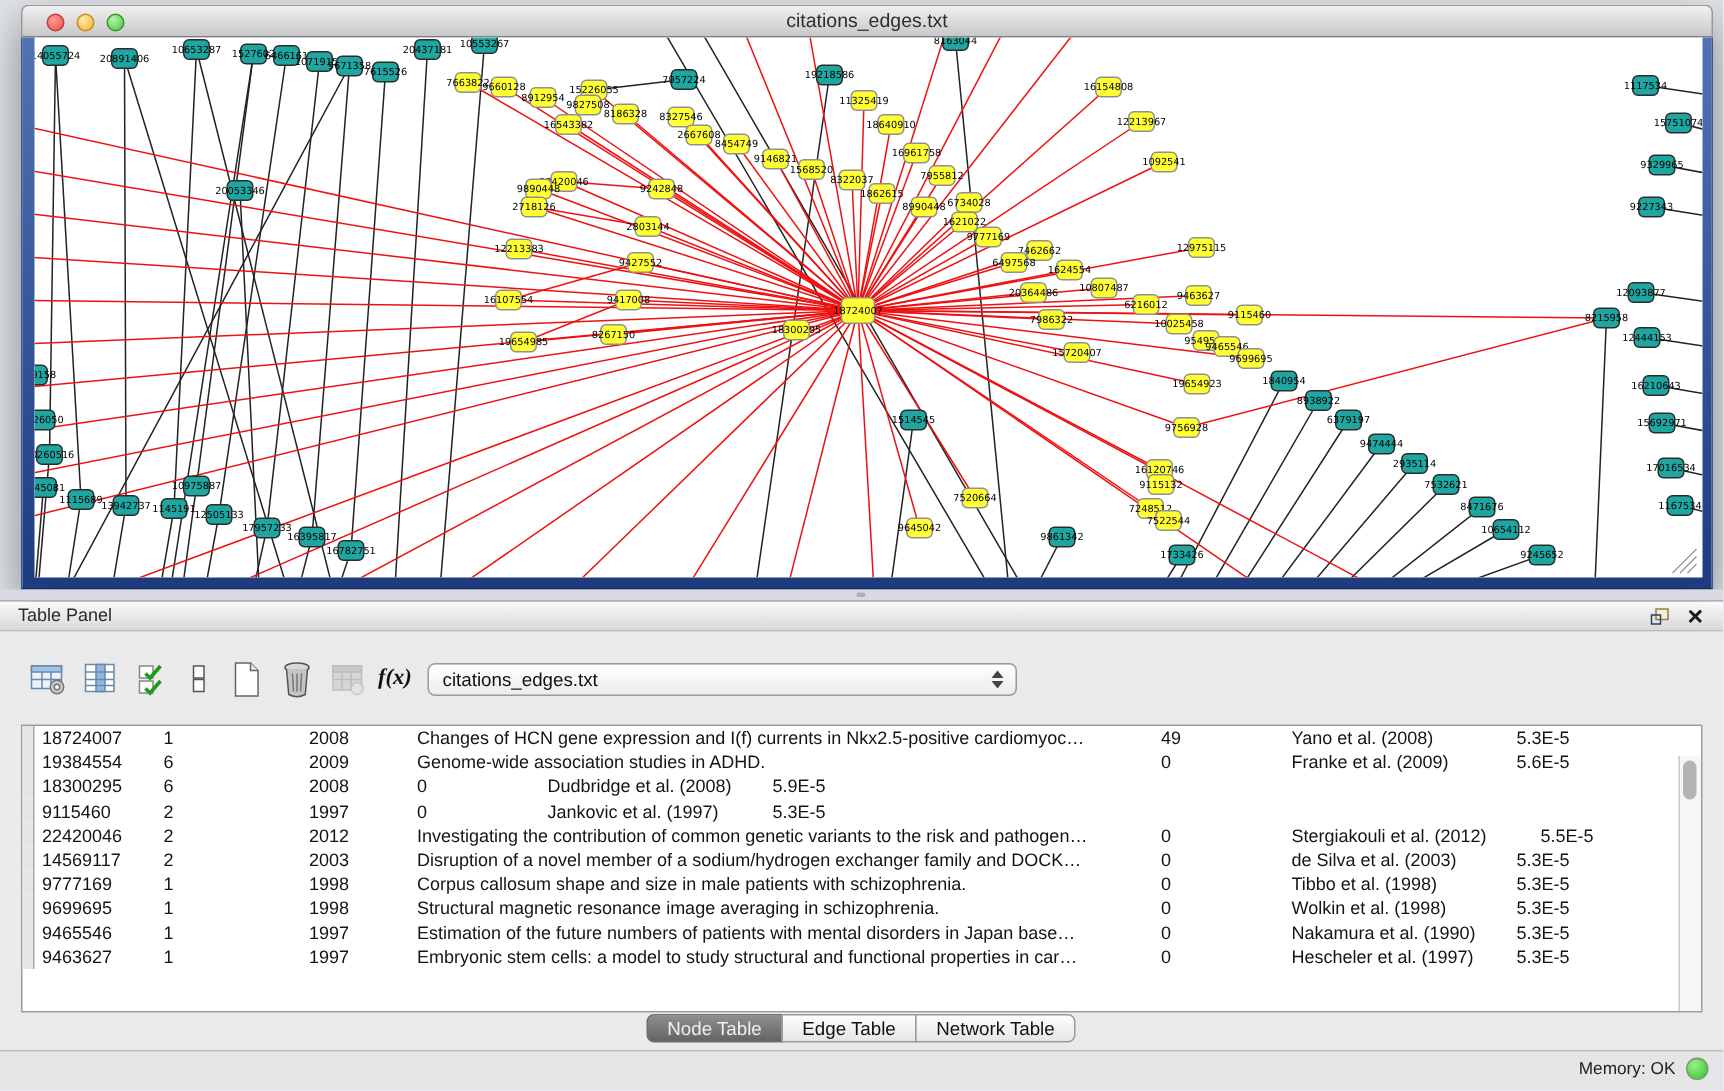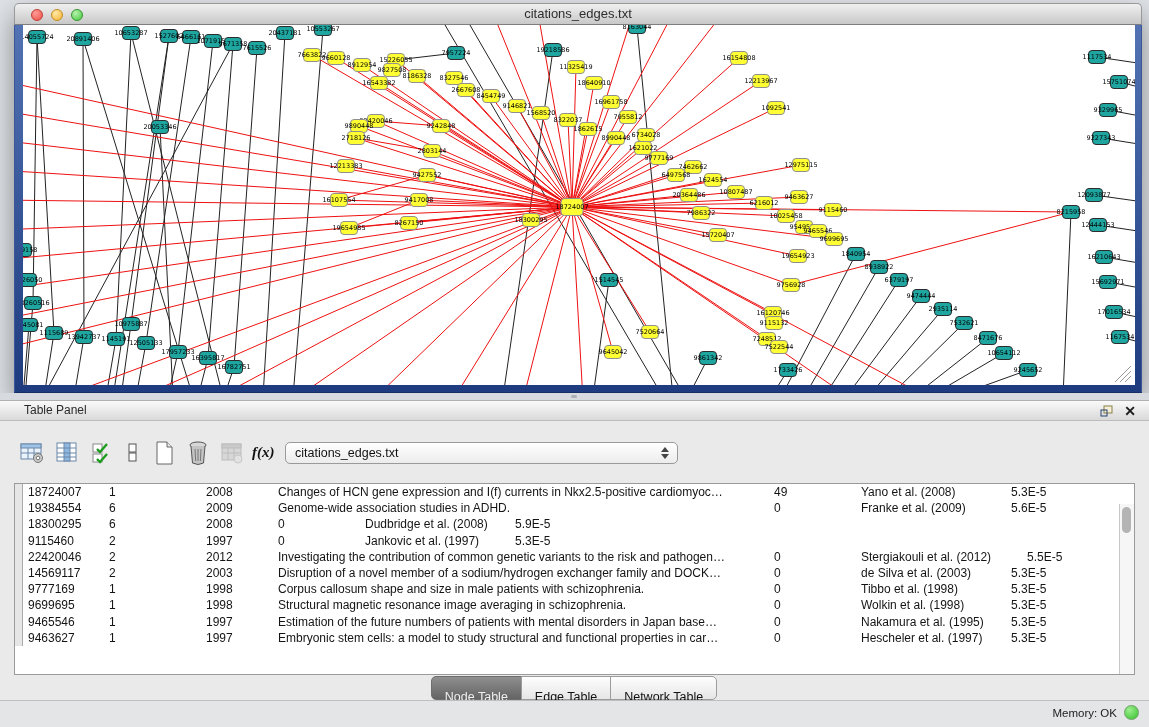--- a/index.html
+++ b/index.html
@@ -16,21 +16,21 @@
   .gframe{position:absolute;left:0;top:22px;width:1128px;height:368px;background:linear-gradient(#5272b4,#1d3b7e);box-sizing:border-box;border-left:1px solid #3a5697;border-right:1px solid #3a5697;border-bottom:1px solid #152e66;}
   .gcanvas{position:absolute;left:8px;top:0;width:1112px;height:360px;background:#fff;overflow:hidden;}
   .gcanvas svg{display:block;}
 
   
   .divider{position:absolute;left:0;top:393px;width:1149px;height:7px;background:#d7dade;}
   .divider .grip{position:absolute;left:571px;top:2px;width:6px;height:3px;background:#aab0b6;border-radius:2px;}
 
   
   .tpanel-bar{position:absolute;left:0;top:400px;width:1149px;height:21px;background:linear-gradient(#fafafa,#d9d9d9);border-top:1px solid #b0b0b0;border-bottom:1px solid #bdbdbd;box-sizing:border-box;}
-  .tpanel-title{font-size:12px;color:#2b2b2b;line-height:19px;padding-left:24px;}
+  .tpanel-title{font-size:12px;color:#2b2b2b;line-height:19px;padding-left:12px;}
   .float-ic{position:absolute;right:36px;top:4px;width:13px;height:12px;}
   .close-ic{position:absolute;right:13px;top:2px;font-size:14px;font-weight:bold;color:#1a1a1a;line-height:16px;cursor:default;}
   .tpanel-body{position:absolute;left:0;top:421px;width:1149px;height:279px;background:#eaeaea;}
 
   
   .toolbar{position:absolute;left:0;top:18px;width:1149px;height:32px;}
   .tb-btn{position:absolute;top:0;width:28px;height:28px;}
   .tb-btn svg{display:block;}
   .fx{font-family:"Liberation Serif",serif;font-style:italic;font-weight:bold;font-size:15px;color:#111;line-height:26px;}
   .combo{position:absolute;left:285px;top:3px;width:393px;height:22px;background:linear-gradient(#ffffff,#ececec);border:1px solid #9a9a9a;border-radius:5px;box-sizing:border-box;}
@@ -46,21 +46,21 @@
   .gutter{width:8px;background:#e6e6e6;border-right:1px solid #aaa;box-sizing:border-box;flex:none;}
   .th{box-sizing:border-box;border-right:1px solid #9fb4bf;font-size:12px;color:#222;text-align:center;line-height:19px;flex:none;overflow:hidden;white-space:nowrap;}
   .th.first{background:#d9d9d9;border-right:1px solid #a5a5a5;}
   .tbody .tr{display:flex;height:16.2px;background:#fff;}
   .td{box-sizing:border-box;font-size:12px;color:#141414;line-height:16px;padding-left:5px;flex:none;overflow:hidden;white-space:nowrap;text-overflow:clip;}
   .vscroll{position:absolute;right:0;top:20px;bottom:0;width:15px;background:#f6f6f6;border-left:1px solid #c9c9c9;box-sizing:border-box;}
   .vthumb{position:absolute;left:2px;top:3px;width:9px;height:26px;background:#b4b4b4;border-radius:5px;}
 
   
   .tabsrow{position:absolute;left:0;top:255px;width:1149px;height:22px;display:flex;justify-content:center;}
-  .tab{height:19px;line-height:18px;padding:11px 13px;font-size:12.5px;color:#111;background:linear-gradient(#fefefe,#e6e6e6);border:1px solid #9b9b9b;margin-left:-1px;box-sizing:border-box;}
+  .tab{height:19px;line-height:18px;padding:0 13px;font-size:12.5px;color:#111;background:linear-gradient(#fefefe,#e6e6e6);border:1px solid #9b9b9b;margin-left:-1px;box-sizing:border-box;}
   .tab.sel{background:linear-gradient(#8f8f8f,#646464);color:#efefef;border-color:#6e6e6e;}
   .tab:first-child{border-radius:5px 0 0 5px;}
   .tab:last-child{border-radius:0 5px 5px 0;}
 
   
   .statusbar{position:absolute;left:0;top:700px;width:1149px;height:27px;background:#e3e5e7;border-top:1px solid #bfbfbf;box-sizing:border-box;}
   .mem{position:absolute;right:32px;top:6px;font-size:11.5px;color:#222;}
   .memdot{position:absolute;right:10px;top:4px;width:15px;height:15px;border-radius:50%;background:radial-gradient(circle at 35% 30%,#9cef8e,#35c02c);border:1px solid #6f9f68;box-sizing:border-box;}
 </style>
 </head>
@@ -844,21 +844,21 @@
             <div class="td" style="width: 150px;">Wolkin et al. (1998)</div>
             <div class="td" style="width: 115px;">5.3E-5</div>
           </div>
           <div class="tr">
             <div class="gutter"></div>
             <div class="td" style="width: 81px;">9465546</div>
             <div class="td" style="width: 97px;">1</div>
             <div class="td" style="width: 72px;">1997</div>
             <div class="td" style="width: 496px;">Estimation of the future numbers of patients with mental disorders in Japan base…</div>
             <div class="td" style="width: 87px;">0</div>
-            <div class="td" style="width: 150px;">Nakamura et al. (1995)</div>
+            <div class="td" style="width: 150px;">Nakamura et al. (1990)</div>
             <div class="td" style="width: 115px;">5.3E-5</div>
           </div>
           <div class="tr">
             <div class="gutter"></div>
             <div class="td" style="width: 81px;">9463627</div>
             <div class="td" style="width: 97px;">1</div>
             <div class="td" style="width: 72px;">1997</div>
             <div class="td" style="width: 496px;">Embryonic stem cells: a model to study structural and functional properties in car…</div>
             <div class="td" style="width: 87px;">0</div>
             <div class="td" style="width: 150px;">Hescheler et al. (1997)</div>

